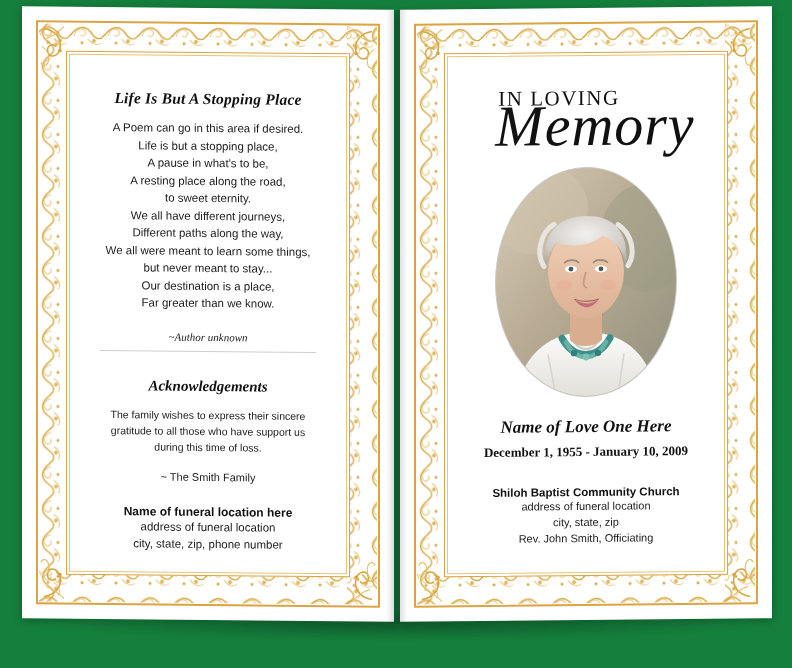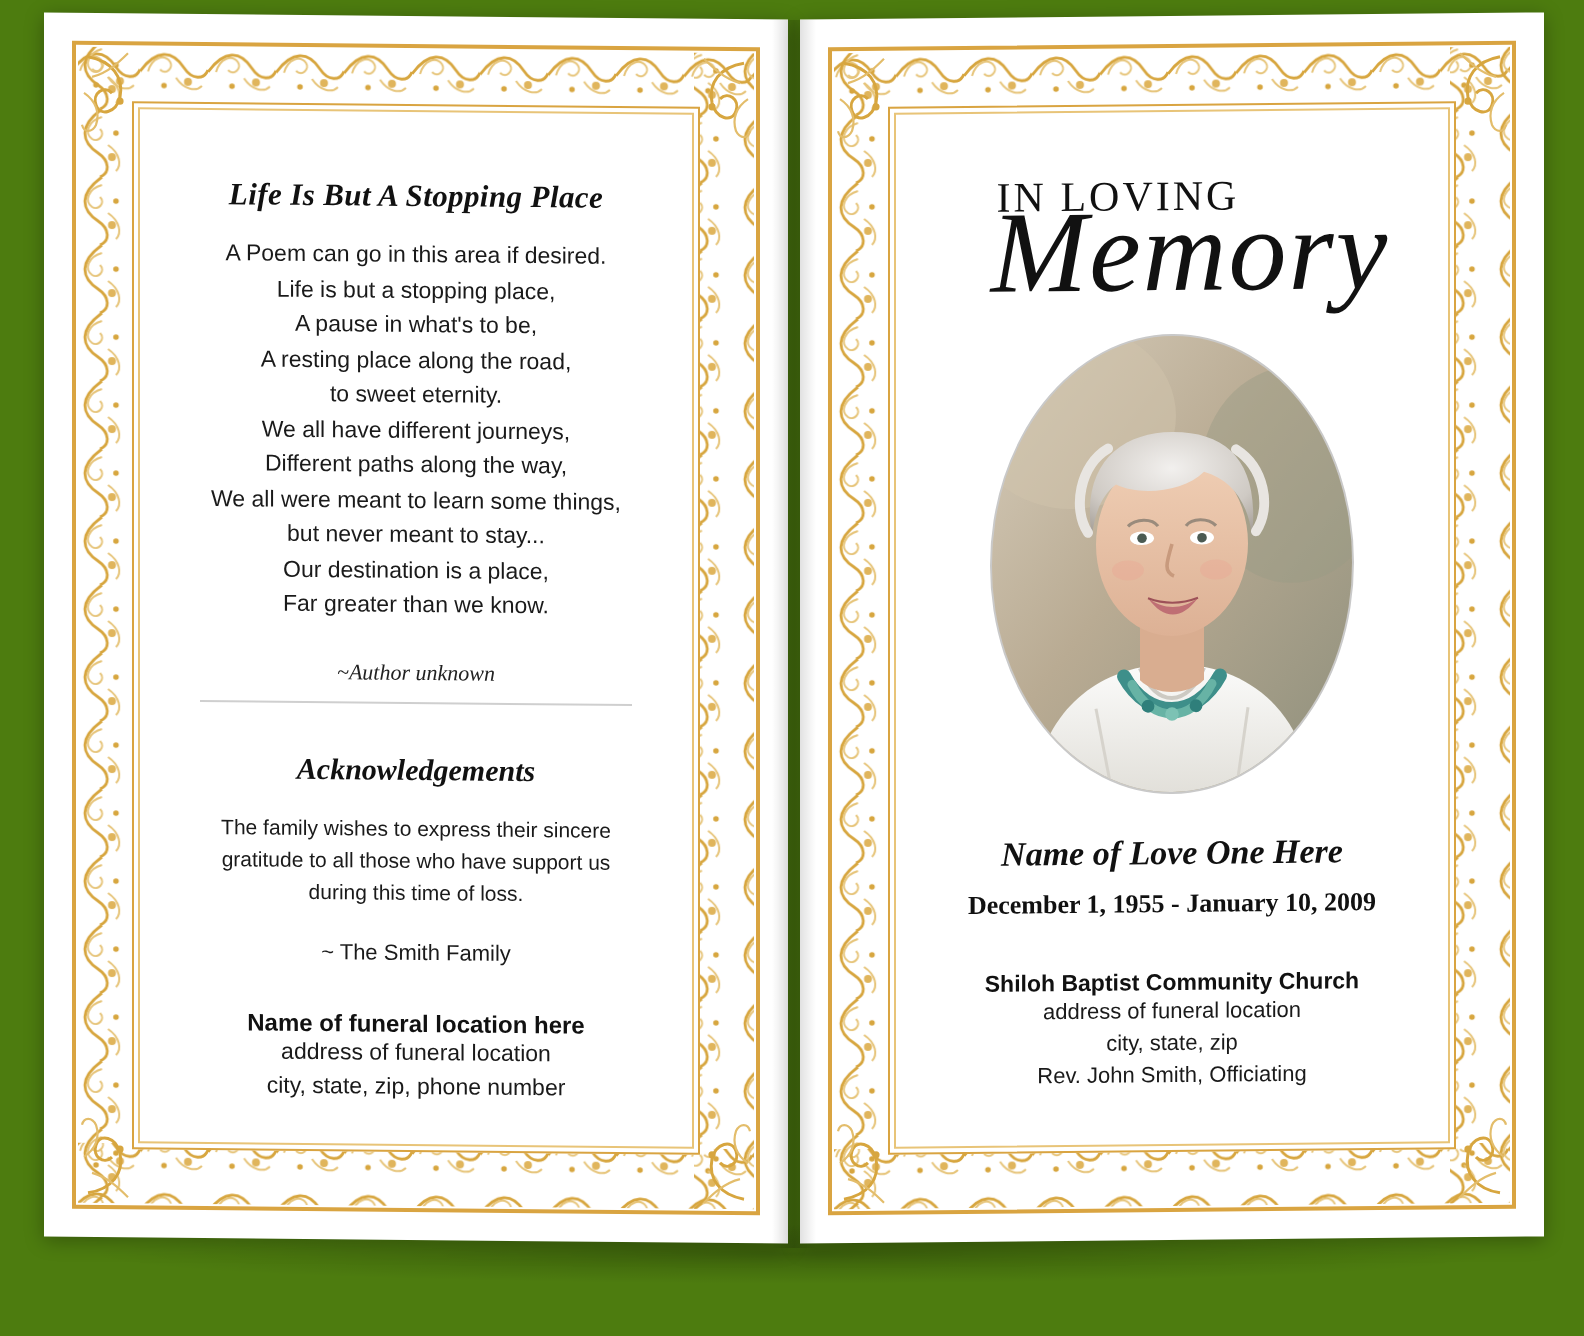--- a/index.html
+++ b/index.html
@@ -11,21 +11,21 @@
     width: 792px;
     height: 668px;
     font-family: "Liberation Serif", serif;
     overflow: hidden;
   }
 
   #program {
     position: relative;
     width: 792px;
     height: 668px;
-    background: #4d7c0f;
+    background: #15803d;
   }
 
   
   .fold-shadow {
     position: absolute;
     left: 386px;
     top: 10px;
     width: 22px;
     height: 614px;
     background: linear-gradient(to right, rgba(0,0,0,0.00), rgba(0,0,0,0.16), rgba(0,0,0,0.00));

